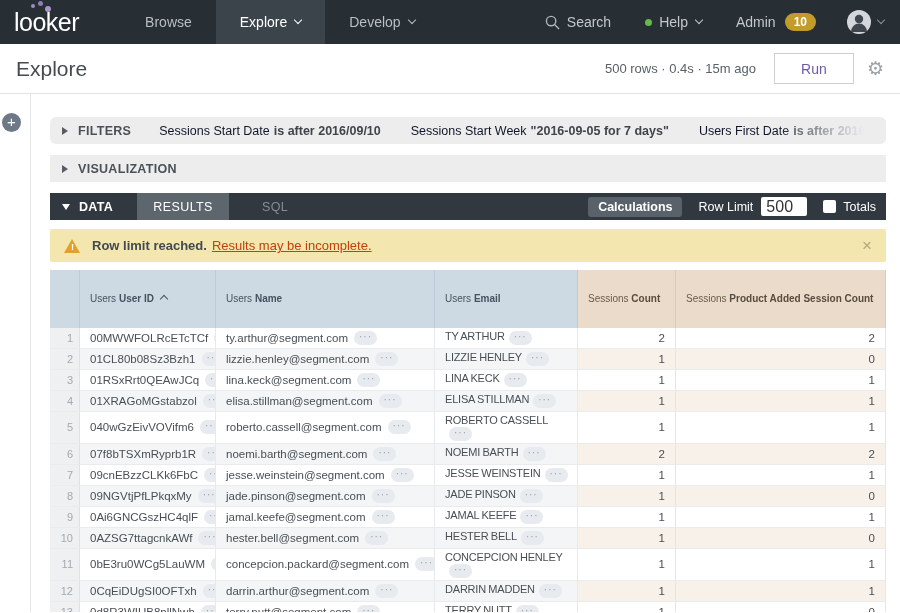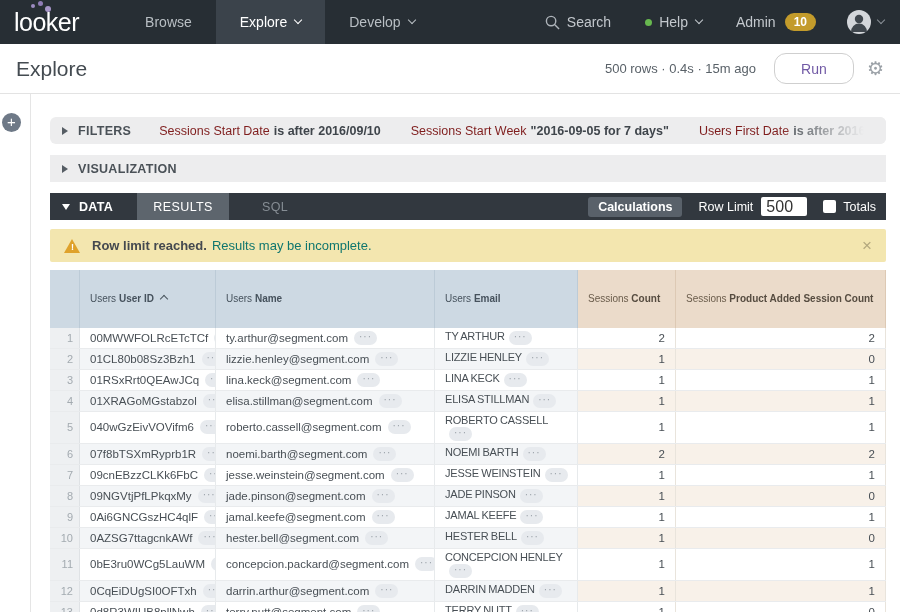--- a/index.html
+++ b/index.html
@@ -31,40 +31,40 @@
     border-radius:10px; padding:2px 9px; margin-left:9px; }
   .avatar-wrap { display:flex; align-items:center; margin-left:30px; cursor:pointer; }
   .avatar-wrap .chev { color:#8a9097; margin-left:6px; }
 
   
   .page-header { height:50px; border-bottom:1px solid #e3e3e3; display:flex;
     align-items:center; padding:0 16px; background:#fff; }
   .page-title { font-size:21px; color:#444b51; font-weight:400; }
   .stats { margin-left:auto; color:#596168; font-size:13px; }
   .run-button { margin-left:18px; width:80px; height:31px; border:1px solid #cfcfcf;
-    border-radius:12px; background:#fff; color:#7159a5; font-size:14px; display:flex;
+    border-radius:0; background:#fff; color:#7159a5; font-size:14px; display:flex;
     align-items:center; justify-content:center; cursor:pointer; }
   .gear { margin-left:13px; color:#9ba1a7; font-size:19px; cursor:pointer; line-height:1; }
 
   
   .content { display:flex; height:518px; }
   .left-rail { width:31px; border-right:1px solid #e5e5e5; padding-top:19px; flex:none; }
   .plus-button { width:19px; height:19px; border-radius:50%; background:#6e7987; color:#fff;
     font-size:15px; line-height:17px; text-align:center; margin-left:2px; cursor:pointer; }
   .main { flex:1; padding:23px 14px 0 19px; overflow:hidden; }
 
   .bar { height:27px; background:#ededee; display:flex; align-items:center;
     padding:0 12px; margin-bottom:11px; font-size:12.5px; color:#4a5157; }
   .bar-label { font-weight:bold; letter-spacing:0.3px; cursor:pointer; display:flex; align-items:center; }
   .tri-r { width:0; height:0; border-top:4px solid transparent; border-bottom:4px solid transparent;
     border-left:6px solid #565d64; margin-right:10px; }
   .filters-bar { position:relative; overflow:hidden;border-radius:6px; }
   .filters-list { display:flex; margin-left:28px; white-space:nowrap; }
   .filter-item { margin-right:30px; cursor:pointer; }
-  .f-field { color:#7f1d1d; }
+  .f-field { color:#0f172a; }
   .f-val { font-weight:bold; color:#3f454b; margin-left:4px; }
   .filters-fade { position:absolute; right:0; top:0; bottom:0; width:110px;
     background:linear-gradient(to right, rgba(237,237,238,0), #ededee 80%); pointer-events:none; }
 
   
   .data-bar { height:27px; background:#32383f; display:flex; align-items:stretch; margin-bottom:9px; }
   .data-section { display:flex; align-items:center; padding:0 24px 0 12px; color:#fff;
     font-size:12.5px; font-weight:bold; letter-spacing:0.3px; cursor:pointer; }
   .tri-d { width:0; height:0; border-left:4.5px solid transparent; border-right:4.5px solid transparent;
     border-top:6px solid #fff; margin-right:9px; }
@@ -84,21 +84,21 @@
   
   .warning { height:33px; background:#f3e6af; border-radius:2px; display:flex;
     align-items:center; padding:0 14px; margin-bottom:8px; font-size:13px; }
   .warn-icon { position:relative; width:17px; height:14px; }
   .warn-tri { position:absolute; left:0; top:0; width:0; height:0;
     border-left:8.5px solid transparent; border-right:8.5px solid transparent;
     border-bottom:14px solid #dfa22b; }
   .warn-ex { position:absolute; left:0; top:3px; width:17px; text-align:center;
     color:#fff; font-size:9px; font-weight:bold; }
   .warn-title { font-weight:bold; color:#44494f; margin:0 5px 0 11px; }
-  .warn-msg { color:#0f766e; }
+  .warn-msg { color:#c2410c;text-decoration:underline; }
   .warn-close { margin-left:auto; color:#b3a87e; font-size:17px; cursor:pointer; line-height:1; }
 
   
   .grid { display:grid; grid-template-columns:30px 136px 219px 143px 98px 1fr; }
   .table-header { min-height:42px; }
   .th { padding:22px 10px; font-size:10px; line-height:1.35; cursor:pointer; }
   .th-num { background:#cdd9e3; border-right:1px solid #bccbd7; }
   .th.dimension { background:#cdd9e3; color:#46525d; border-right:1px solid #bccbd7; }
   .th.measure { background:#ebdbca; color:#6a5c4b; border-right:1px solid #ddc9b4; }
   .th-name { font-weight:bold; }

